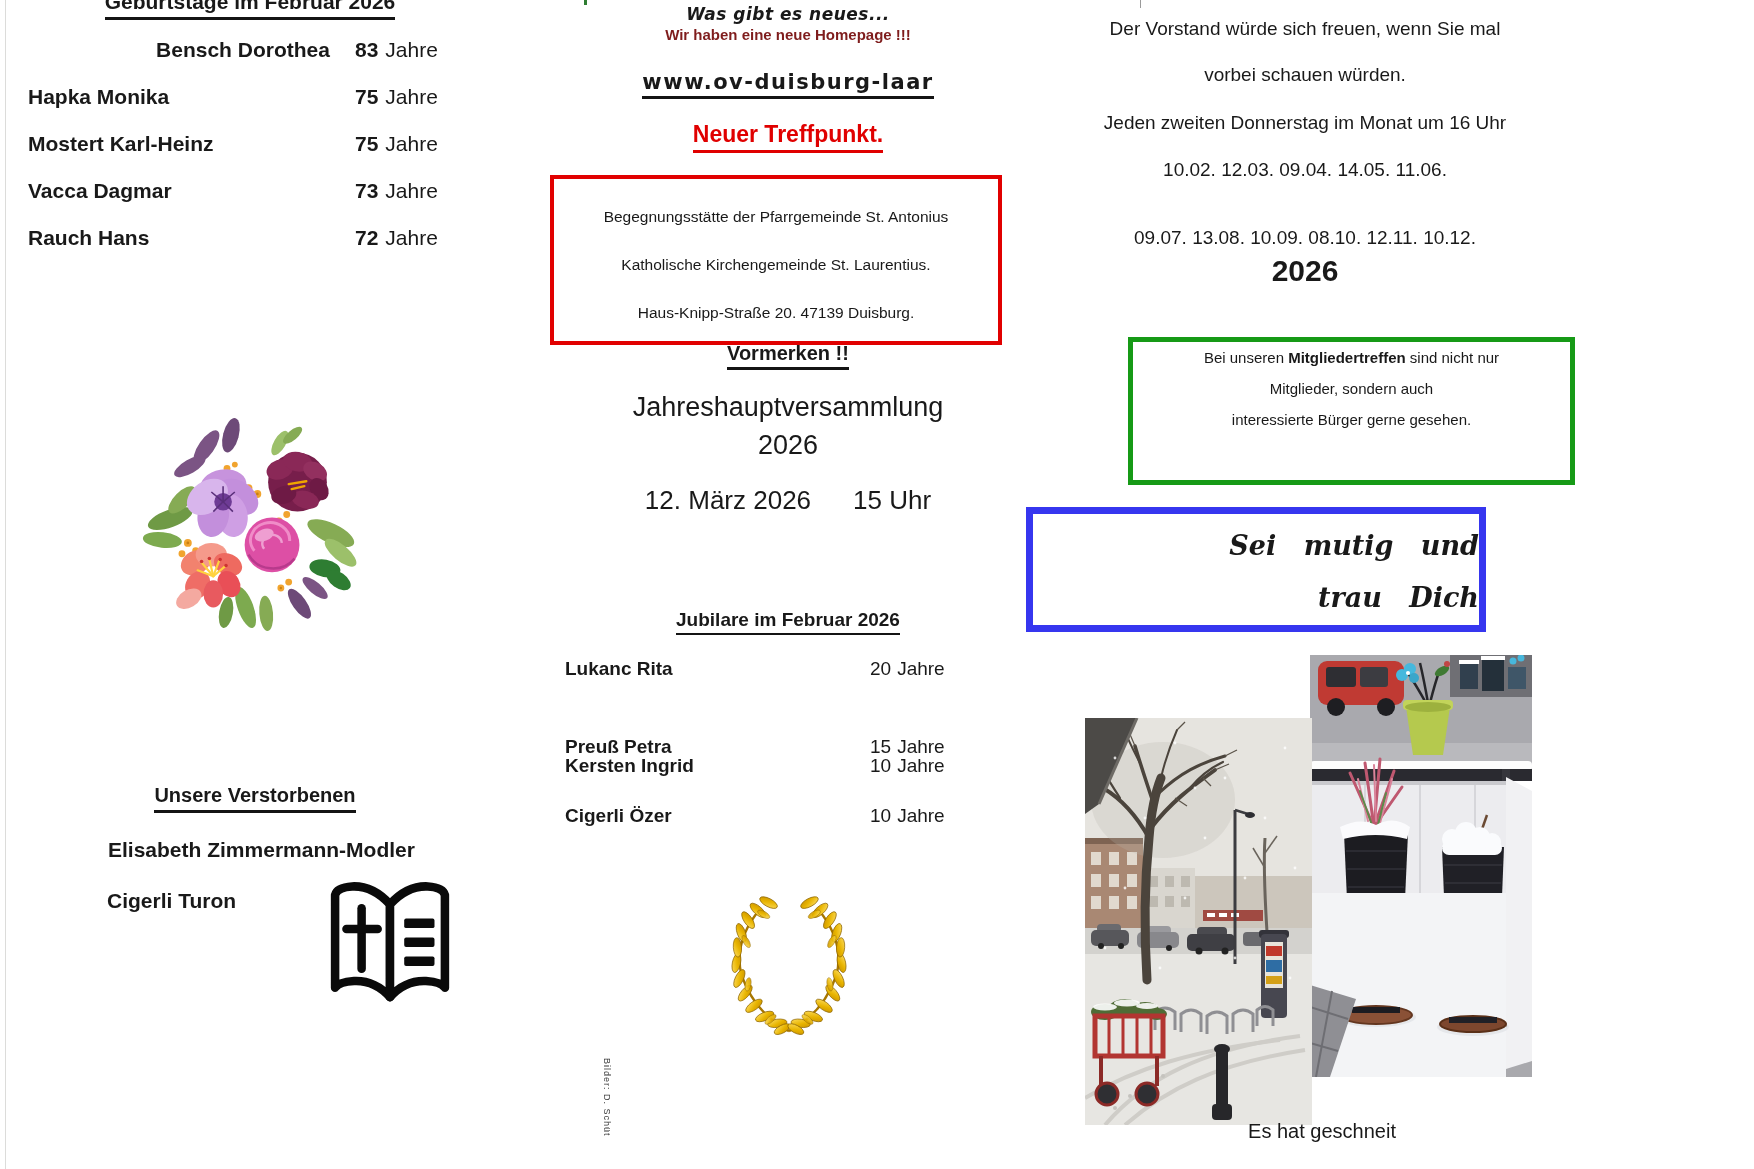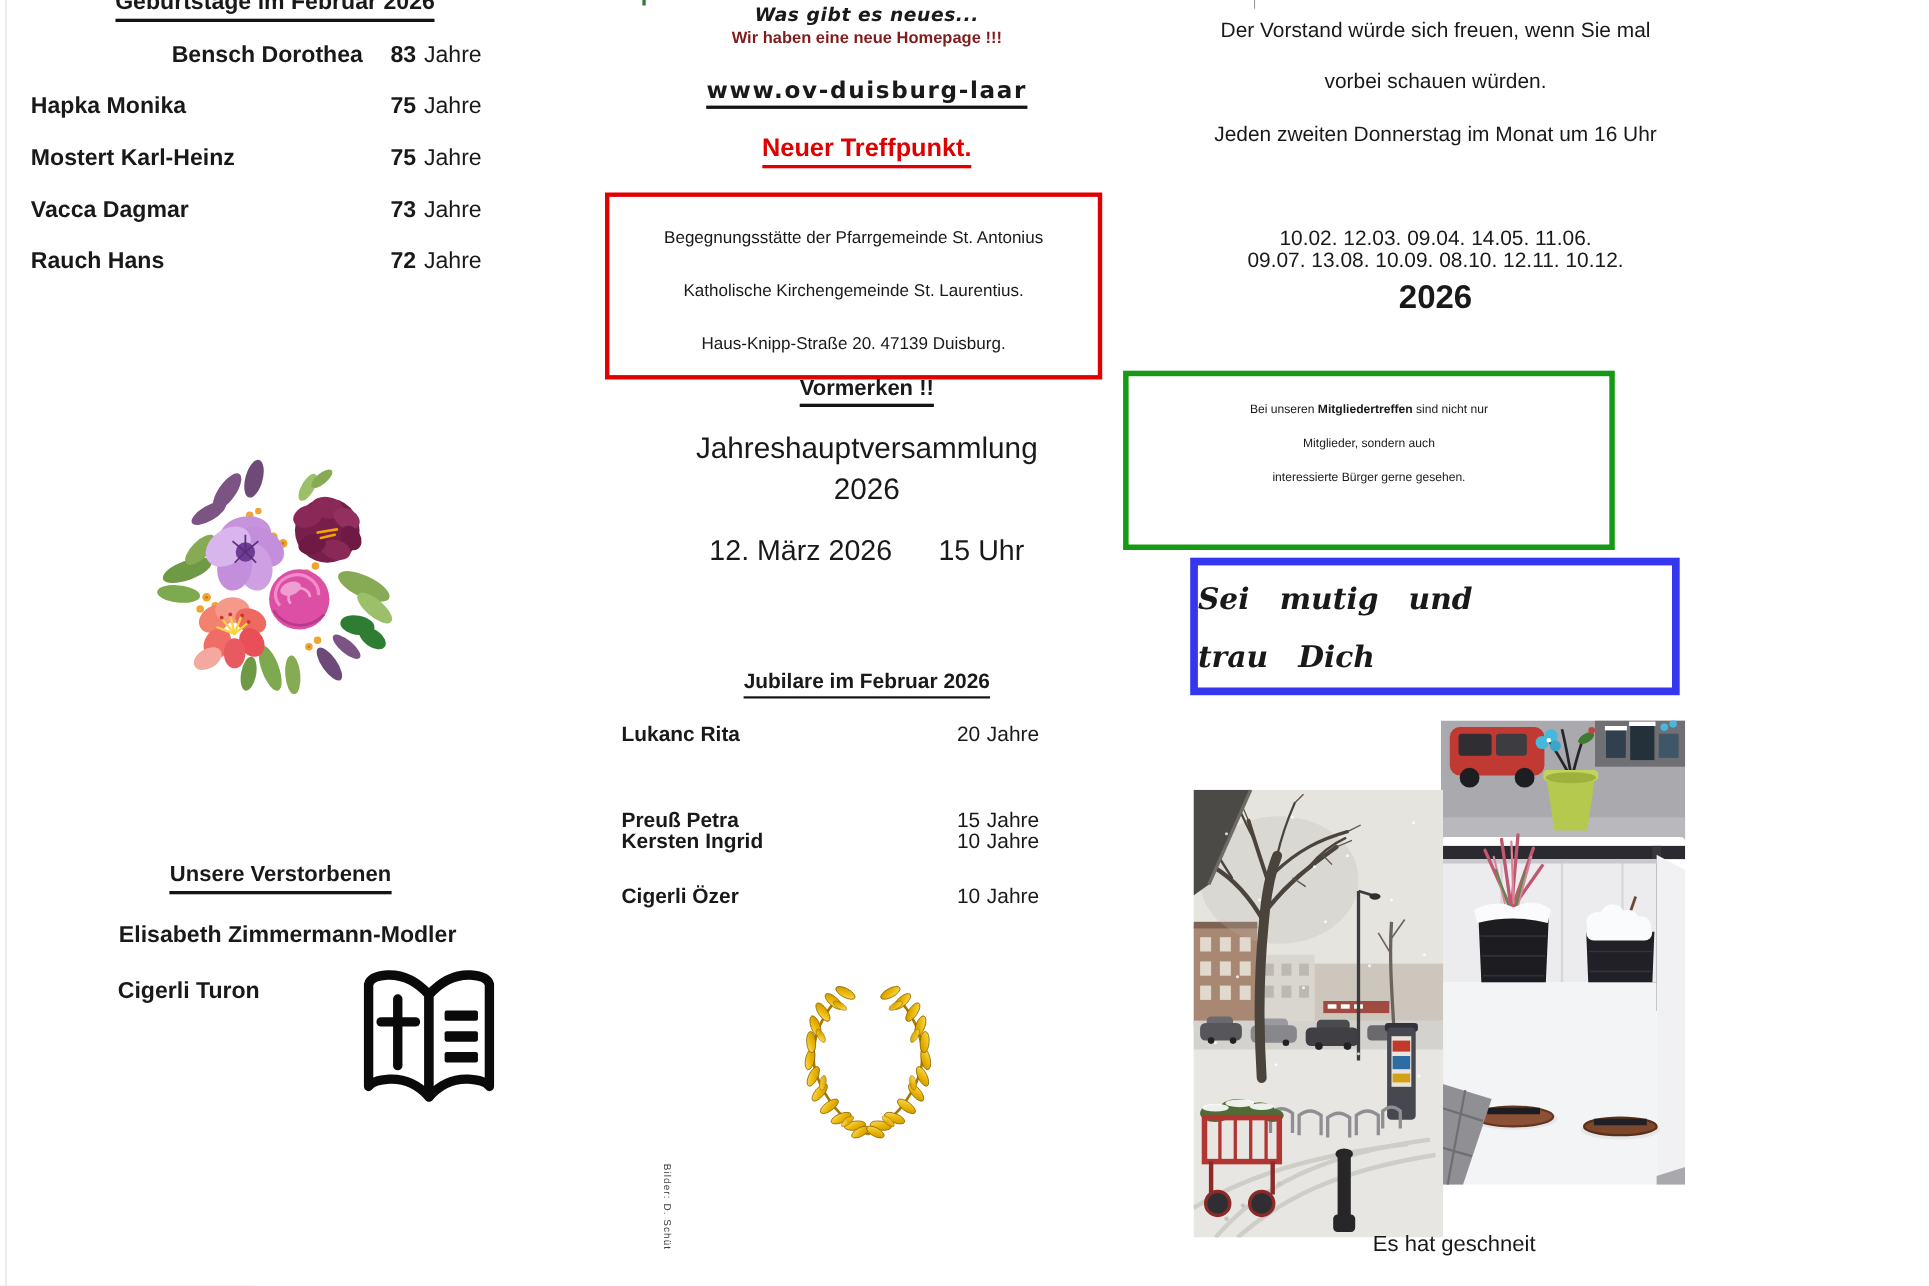--- a/index.html
+++ b/index.html
@@ -50,25 +50,25 @@
   .jub-row{left:565px;width:420px;height:26px;font-size:19px;text-align:left;}
   .jub-row .nm{font-weight:700;}
   .jub-row .val{position:absolute;left:305px;top:0;font-weight:400;}
   .jub-row .unit{margin-left:6px;}
   .j1{top:658px;} .j2{top:736px;} .j3{top:755px;} .j4{top:805px;}
   .wreath-wrap{left:716px;top:876px;width:146px;height:170px;}
   .credit{left:602px;top:1058px;font-size:9px;color:#3a3a3a;writing-mode:vertical-rl;letter-spacing:1px;}
 
   
   .right{left:1075px;width:460px;text-align:center;font-size:19px;}
-  .rl1{top:18px;} .rl2{top:64px;} .rl3{top:112px;} .rl4{top:159px;margin-top:48px;} .rl5{top:227px;}
+  .rl1{top:18px;} .rl2{top:64px;} .rl3{top:112px;} .rl4{top:159px;} .rl5{top:227px;}
   .year{top:254px;font-size:30px;font-weight:700;}
-  .green-box{left:1021px;top:337px;width:437px;height:138px;border:5px solid #169a16;font-size:11px;line-height:31px;padding-top:15px;text-align:center;}
-  .blue-box{left:1082px;top:507px;width:431px;height:105px;border:7px solid #3636ef;text-align:left;
-            font-family:"DejaVu Serif",serif;font-style:italic;font-weight:700;font-size:27px;line-height:52px;padding-top:6px;word-spacing:18px;}
+  .green-box{left:1128px;top:337px;width:437px;height:138px;border:5px solid #169a16;font-size:15px;line-height:31px;text-align:center;}
+  .blue-box{left:1026px;top:507px;width:431px;height:105px;border:7px solid #3636ef;text-align:right;
+            font-family:"DejaVu Serif",serif;font-style:italic;font-weight:700;font-size:27px;line-height:52px;padding-top:6px;word-spacing:18px;padding-left:15px;}
   .photo-balcony{left:1310px;top:655px;width:222px;height:422px;}
   .photo-street{left:1085px;top:718px;width:227px;height:407px;}
   .snow-caption{left:1152px;top:1120px;width:340px;font-size:20px;text-align:center;}
 </style>
 </head>
 <body>
 
 <div class="page">
 
   <div class="abs edge-line"></div>

